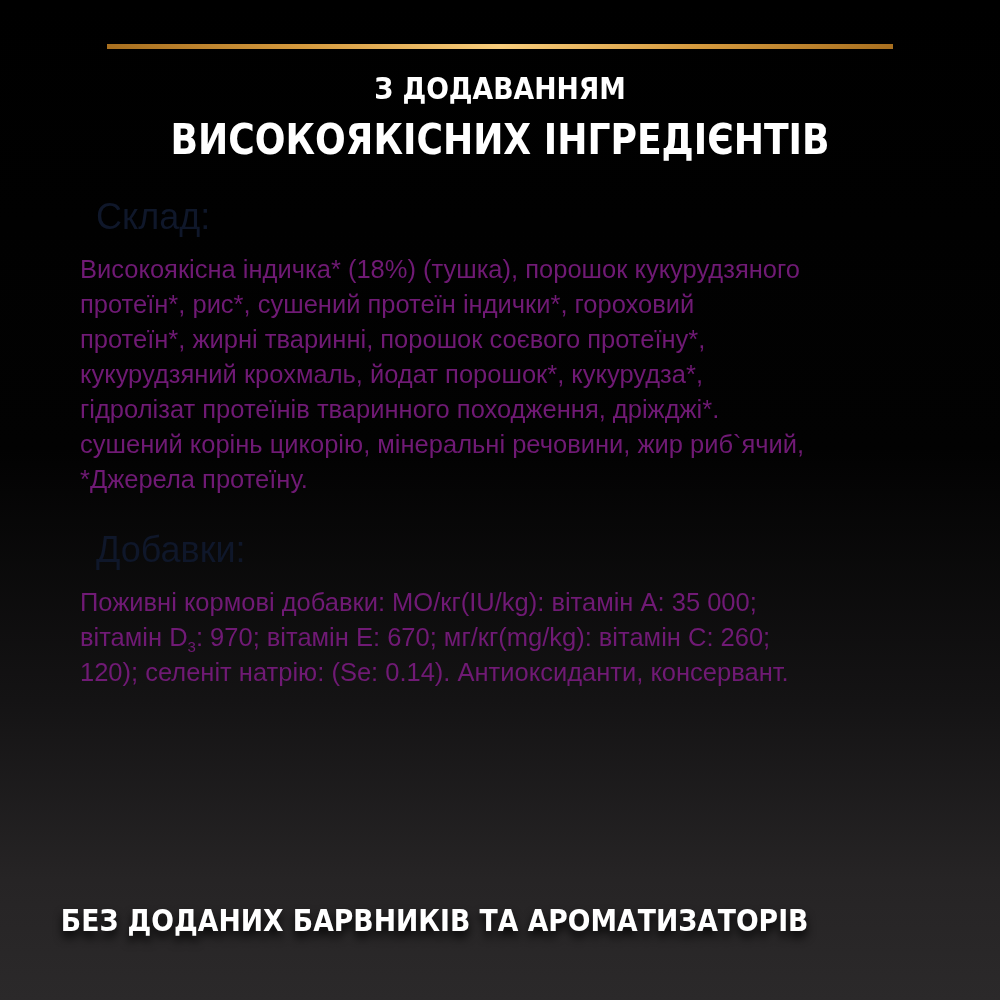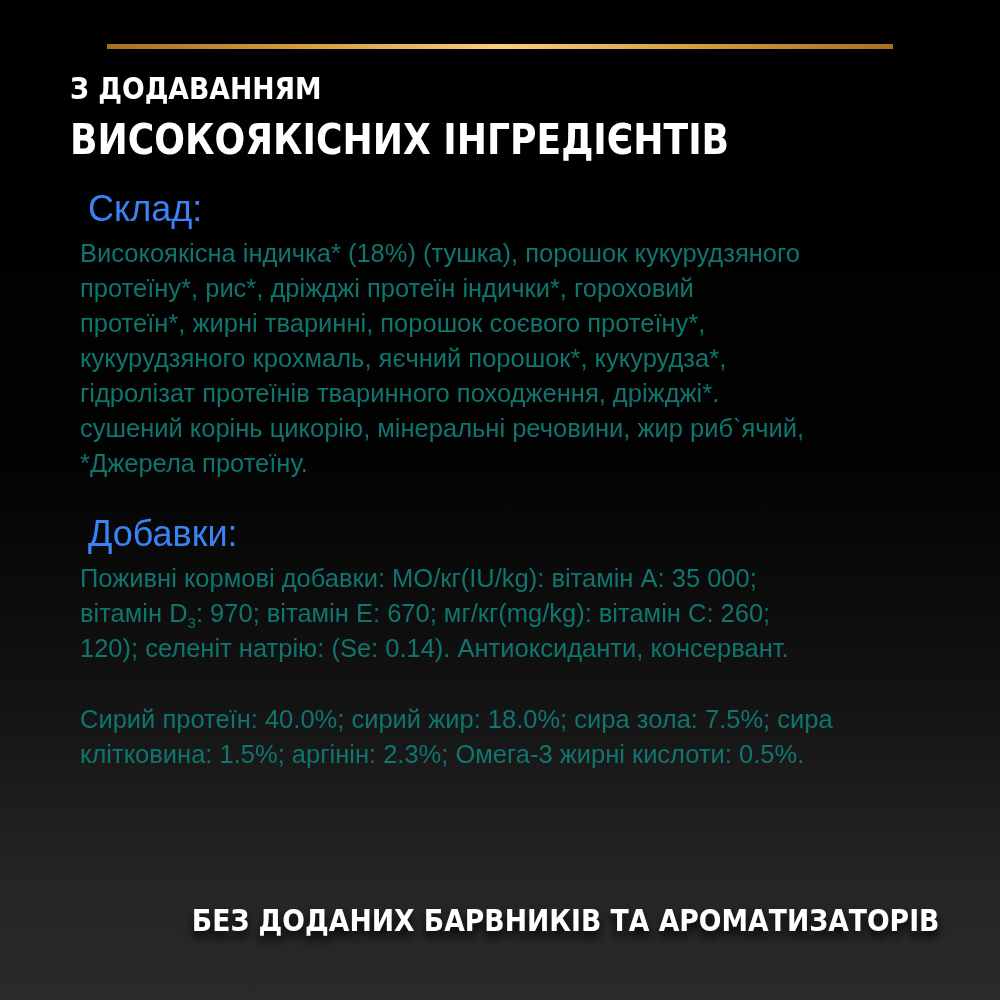--- a/index.html
+++ b/index.html
@@ -21,20 +21,21 @@
       top: 44px;
       width: 786px;
       height: 5px;
       background: linear-gradient(90deg, #a86f1f 0%, #d59a3e 25%, #f8cd7c 50%, #d59a3e 75%, #a86f1f 100%);
     }
     .header {
       position: absolute;
       left: 0;
       top: 68px;
       width: 1000px;
+      text-align: center;
       font-family: "DejaVu Sans", sans-serif;
       font-weight: bold;
     }
     .header .line1 {
       font-size: 31px;
       line-height: 40px;
       letter-spacing: 0px;
       transform: scaleX(0.86);
     }
     .header .line2 {
@@ -44,50 +45,50 @@
       letter-spacing: 0px;
       transform: scaleX(0.86);
     }
     .content {
       position: absolute;
       left: 80px;
       top: 182px;
       width: 890px;
     }
     .section-title {
-      color: #3b82f6;
+      color: #0f172a;
       font-size: 36px;
       line-height: 38px;
       font-weight: normal;
-      margin: 8px;
+      margin: 16px;
     }
     .section-body {
       font-size: 25.5px;
       line-height: 35px;
       margin: 0;
-      color: #0f766e;
+      color: #701a75;
     }
     .section-body .ln {
       display: block;
       white-space: nowrap;
     }
     .sec-composition { }
     .sec-additives { margin-top: 34px; }
     .sec-nutrients { margin-top: 36px; }
     .sub3 {
       font-size: 15px;
       vertical-align: -6px;
       line-height: 0;
     }
     .footer {
       position: absolute;
       left: 0;
       top: 900px;
       width: 1000px;
-      text-align: right;
+      text-align: left;
       font-family: "DejaVu Sans", sans-serif;
       font-weight: bold;
       font-size: 31px;
       line-height: 40px;
       text-shadow: 0 6px 10px rgba(0,0,0,0.9);
     }
     .footer span {
       display: inline-block;
       transform: scaleX(0.86);
     }
@@ -101,42 +102,38 @@
   <div class="line1">З ДОДАВАННЯМ</div>
   <div class="line2">ВИСОКОЯКІСНИХ ІНГРЕДІЄНТІВ</div>
 </div>
 
 <div class="content">
 
   <section class="sec-composition">
     <h2 class="section-title">Склад:</h2>
     <p class="section-body">
       <span class="ln">Високоякісна індичка* (18%) (тушка), порошок кукурудзяного</span>
-      <span class="ln">протеїну*, рис*, дріжджі протеїн індички*, гороховий</span>
+      <span class="ln">протеїн*, рис*, сушений протеїн індички*, гороховий</span>
       <span class="ln">протеїн*, жирні тваринні, порошок соєвого протеїну*,</span>
-      <span class="ln">кукурудзяного крохмаль, яєчний порошок*, кукурудза*,</span>
+      <span class="ln">кукурудзяний крохмаль, йодат порошок*, кукурудза*,</span>
       <span class="ln">гідролізат протеїнів тваринного походження, дріжджі*.</span>
       <span class="ln">сушений корінь цикорію, мінеральні речовини, жир риб`ячий,</span>
       <span class="ln">*Джерела протеїну.</span>
     </p>
   </section>
 
   <section class="sec-additives">
     <h2 class="section-title">Добавки:</h2>
     <p class="section-body">
       <span class="ln">Поживні кормові добавки: МО/кг(IU/kg): вітамін A: 35 000;</span>
       <span class="ln"><span>вітамін D</span><span class="sub3">3</span><span>: 970; вітамін E: 670; мг/кг(mg/kg): вітамін C: 260;</span></span>
       <span class="ln">120); селеніт натрію: (Se: 0.14). Антиоксиданти, консервант.</span>
     </p>
   </section>
 
   <section class="sec-nutrients">
-    <p class="section-body">
-      <span class="ln">Сирий протеїн: 40.0%; сирий жир: 18.0%; сира зола: 7.5%; сира</span>
-      <span class="ln">клітковина: 1.5%; аргінін: 2.3%; Омега-3 жирні кислоти: 0.5%.</span>
-    </p>
   </section>
 
 </div>
 
 <div class="footer">
   <span>БЕЗ ДОДАНИХ БАРВНИКІВ ТА АРОМАТИЗАТОРІВ</span>
 </div>
 
 </body></html>

